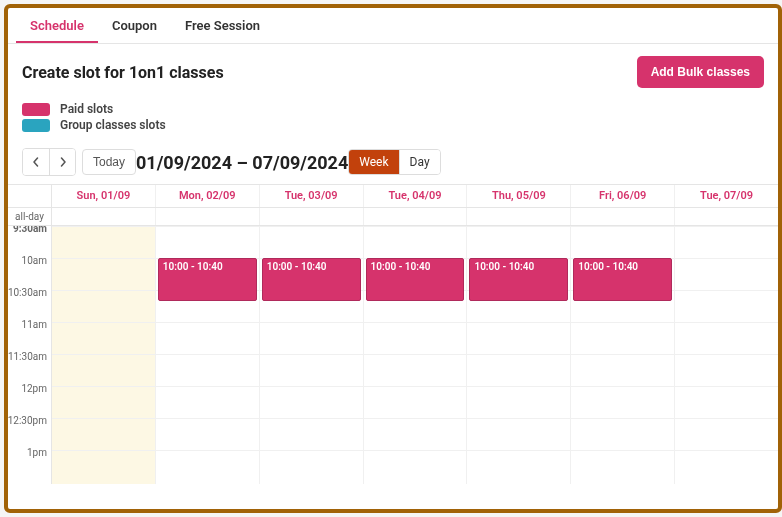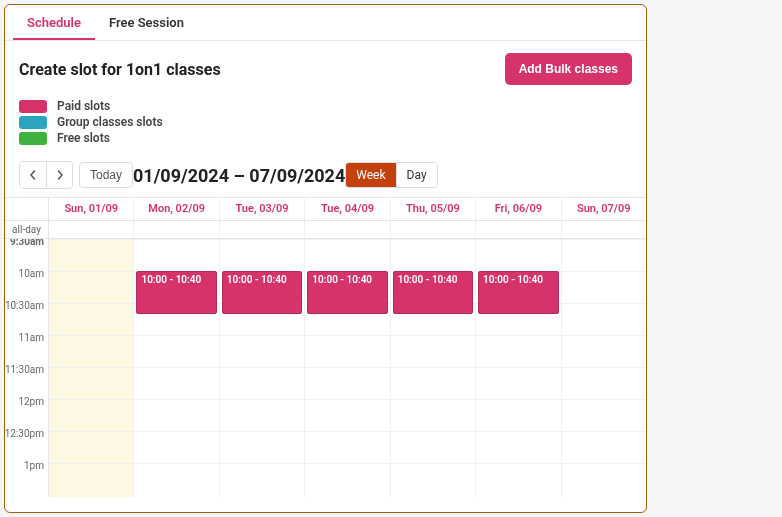--- a/index.html
+++ b/index.html
@@ -3,23 +3,23 @@
 <meta charset="utf-8">
 <style>
   * { box-sizing: border-box; margin: 0; padding: 0; }
   body {
     font-family: -apple-system, BlinkMacSystemFont, "Segoe UI", Roboto, "Helvetica Neue", Arial, sans-serif;
     background: #f5f5f5;
     padding: 4px;
   }
   .card {
     background: #fff;
-    border: 1px solid #a16207;
+    border: 4px solid #a16207;
     border-radius: 6px;
-    width: 643px;
+    width: 778px;
     height: 509px;
     overflow: hidden;
     position: relative;
   }
   
   .tabs {
     display: flex;
     border-bottom: 1px solid #e5e5e5;
     padding: 0 8px;
   }
@@ -200,40 +200,37 @@
   }
   svg.chev { width:10px; height:10px; }
 </style>
 </head>
 <body>
 
 <div class="card">
 
   <div class="tabs">
     <div class="tab active">Schedule</div>
+    <div class="tab">Coupon</div>
     <div class="tab">Free Session</div>
   </div>
 
   <div class="header-row">
     <div class="page-title">Create slot for 1on1 classes</div>
     <button class="btn-primary">Add Bulk classes</button>
   </div>
 
   <div class="legend">
     <div class="legend-row">
       <span class="swatch" style="background:#d6336c"></span>
       <span>Paid slots</span>
     </div>
     <div class="legend-row">
       <span class="swatch" style="background:#2aa4bf"></span>
       <span>Group classes slots</span>
-    </div>
-    <div class="legend-row">
-      <span class="swatch" style="background:#3fb13f"></span>
-      <span>Free slots</span>
     </div>
   </div>
 
   <div class="toolbar">
     <div class="tb-left">
       <div class="nav-group">
         <div class="nav-btn">
           <svg class="chev" viewBox="0 0 10 10">
               <path d="M6.5 1 L3 5 L6.5 9" stroke="#555" stroke-width="1.5" fill="none" stroke-linecap="round" stroke-linejoin="round"></path>
             </svg>
@@ -255,21 +252,21 @@
 
   <div class="cal-wrap">
     <div class="cal-header">
       <div class="gutter-head"></div>
       <div class="day-head">Sun, 01/09</div>
       <div class="day-head">Mon, 02/09</div>
       <div class="day-head">Tue, 03/09</div>
       <div class="day-head">Tue, 04/09</div>
       <div class="day-head">Thu, 05/09</div>
       <div class="day-head">Fri, 06/09</div>
-      <div class="day-head">Sun, 07/09</div>
+      <div class="day-head">Tue, 07/09</div>
     </div>
     <div class="allday-row">
       <div class="gutter-allday">all-day</div>
       <div class="allday-cell past"></div>
       <div class="allday-cell"></div>
       <div class="allday-cell"></div>
       <div class="allday-cell"></div>
       <div class="allday-cell"></div>
       <div class="allday-cell"></div>
       <div class="allday-cell"></div>

